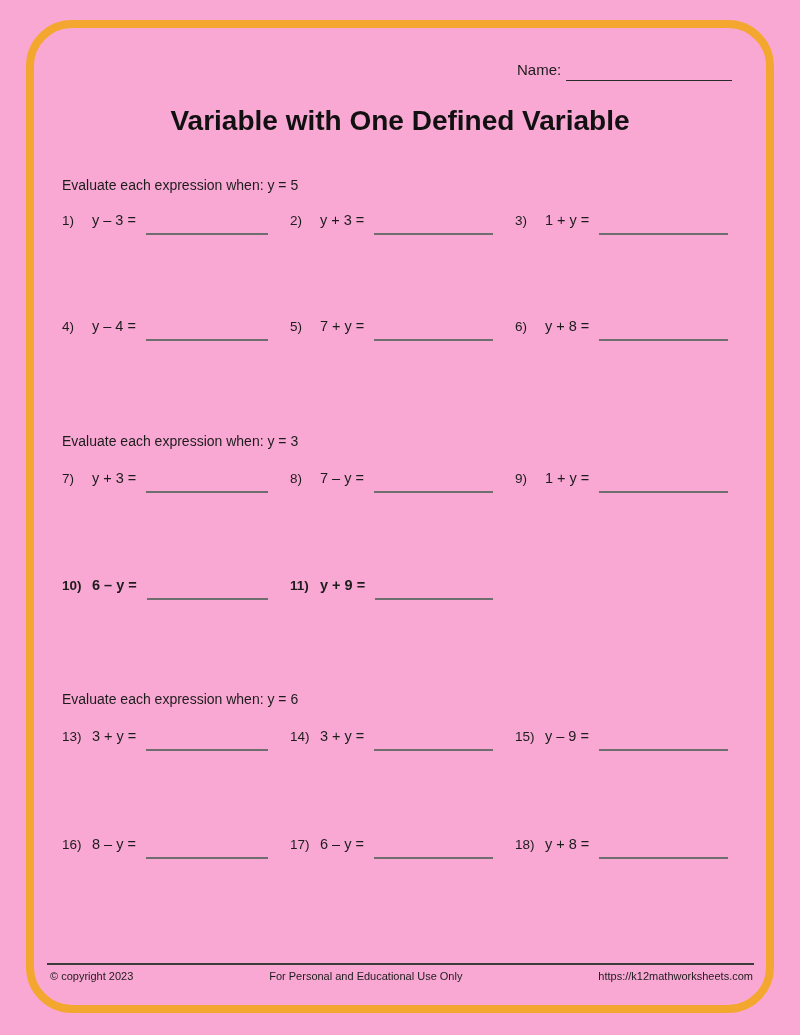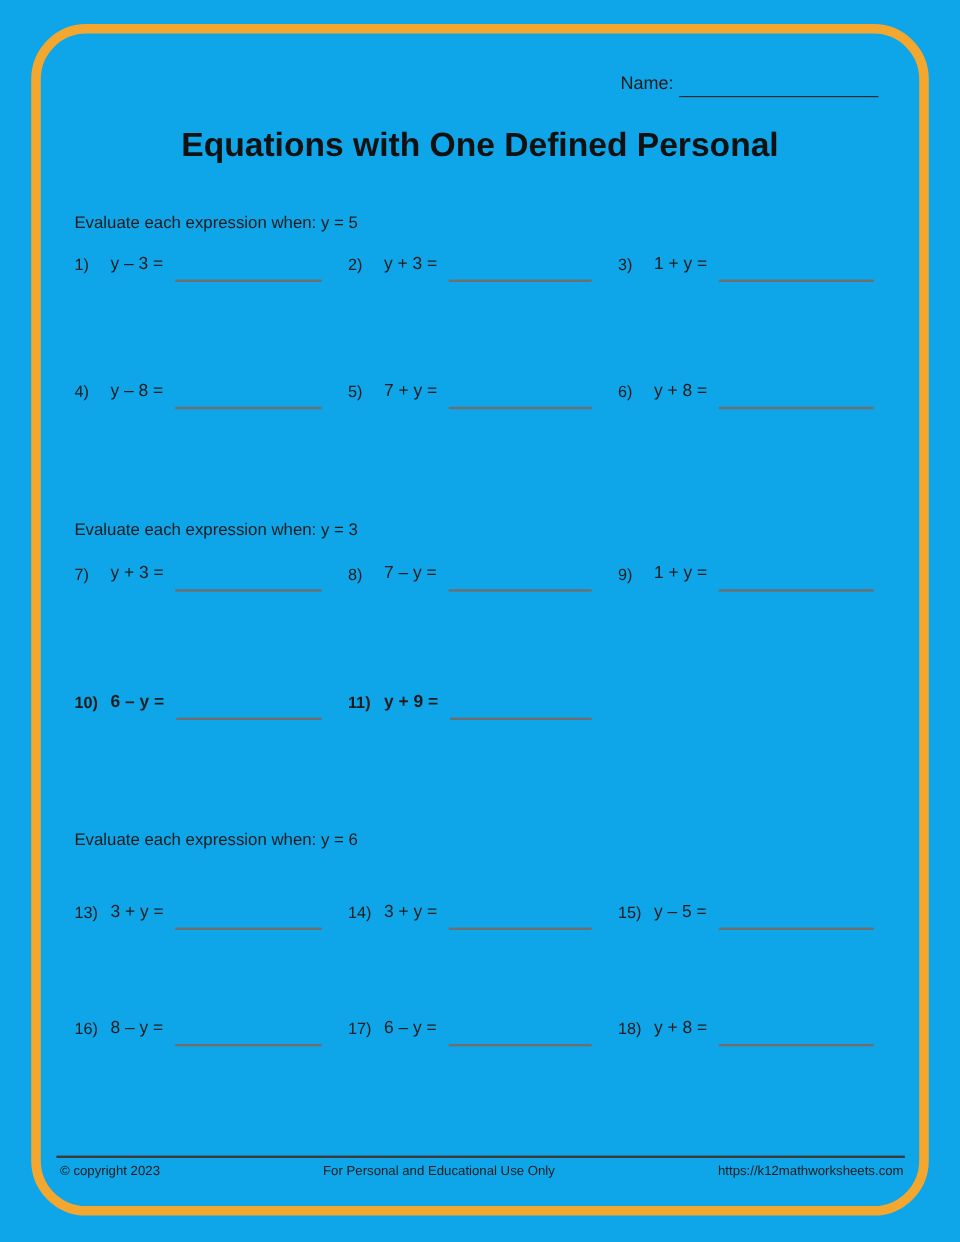--- a/index.html
+++ b/index.html
@@ -3,21 +3,21 @@
 <meta charset="utf-8">
 <style>
   html, body { margin:0; padding:0; background:#ffffff; }
   body {
     width:800px; height:1035px;
     font-family:"Liberation Sans", sans-serif;
     color:#1c1c1c;
     position:relative;
     overflow:hidden;
   }
-  .page { position:relative; width:800px; height:1035px; background:#0ea5e9; }
+  .page { position:relative; width:800px; height:1035px; background:#f9a8d4; }
 
   .frame {
     position:absolute; left:26px; top:20px;
     width:748px; height:993px;
     border:8px solid #F3A72E;
     border-radius:46px;
     box-sizing:border-box;
   }
 
   .name-row {
@@ -51,22 +51,22 @@
   .prob-row {
     position:absolute; left:62px;
     display:grid;
     grid-template-columns:206px 203px 213px;
     column-gap:22px;
   }
   .row-1 { top:211px; }
   .row-2 { top:317px; }
   .row-3 { top:469px; }
   .row-4 { top:576px;font-weight:bold; }
-  .row-5 { top:727px;margin-top:24px; }
-  .row-6 { top:835px;margin-top:13px; }
+  .row-5 { top:727px; }
+  .row-6 { top:835px; }
 
   .problem { display:flex; align-items:flex-end; font-size:14.5px; line-height:19px; }
   .pnum { flex:0 0 30px; font-size:13.5px; }
   .pexpr { margin-right:10px; white-space:nowrap; }
   .pline {
     flex:1; height:1px;
     border-bottom:2px solid #6e6e6e;
     transform:translateY(5px);
   }
 
@@ -87,21 +87,21 @@
 
 <div class="page">
 
   <div class="frame" style="border-color: rgb(243, 167, 46);"></div>
 
   <div class="name-row">
     <span class="name-label">Name:</span>
     <span class="name-line" style="border-bottom-color: rgb(42, 42, 42);"></span>
   </div>
 
-  <h1 class="title">Equations with One Defined Personal</h1>
+  <h1 class="title">Variable with One Defined Variable</h1>
 
   <div class="instruction ins-1">Evaluate each expression when: y = 5</div>
   <div class="prob-row row-1">
     <div class="problem">
       <span class="pnum">1)</span>
       <span class="pexpr">y – 3 =</span>
       <span class="pline" style="border-bottom-color: rgb(110, 110, 110);"></span>
     </div>
     <div class="problem">
       <span class="pnum">2)</span>
@@ -110,21 +110,21 @@
     </div>
     <div class="problem">
       <span class="pnum">3)</span>
       <span class="pexpr">1 + y =</span>
       <span class="pline" style="border-bottom-color: rgb(110, 110, 110);"></span>
     </div>
   </div>
   <div class="prob-row row-2">
     <div class="problem">
       <span class="pnum">4)</span>
-      <span class="pexpr">y – 8 =</span>
+      <span class="pexpr">y – 4 =</span>
       <span class="pline" style="border-bottom-color: rgb(110, 110, 110);"></span>
     </div>
     <div class="problem">
       <span class="pnum">5)</span>
       <span class="pexpr">7 + y =</span>
       <span class="pline" style="border-bottom-color: rgb(110, 110, 110);"></span>
     </div>
     <div class="problem">
       <span class="pnum">6)</span>
       <span class="pexpr">y + 8 =</span>
@@ -170,21 +170,21 @@
       <span class="pexpr">3 + y =</span>
       <span class="pline" style="border-bottom-color: rgb(110, 110, 110);"></span>
     </div>
     <div class="problem">
       <span class="pnum">14)</span>
       <span class="pexpr">3 + y =</span>
       <span class="pline" style="border-bottom-color: rgb(110, 110, 110);"></span>
     </div>
     <div class="problem">
       <span class="pnum">15)</span>
-      <span class="pexpr">y – 5 =</span>
+      <span class="pexpr">y – 9 =</span>
       <span class="pline" style="border-bottom-color: rgb(110, 110, 110);"></span>
     </div>
   </div>
   <div class="prob-row row-6">
     <div class="problem">
       <span class="pnum">16)</span>
       <span class="pexpr">8 – y =</span>
       <span class="pline" style="border-bottom-color: rgb(110, 110, 110);"></span>
     </div>
     <div class="problem">

